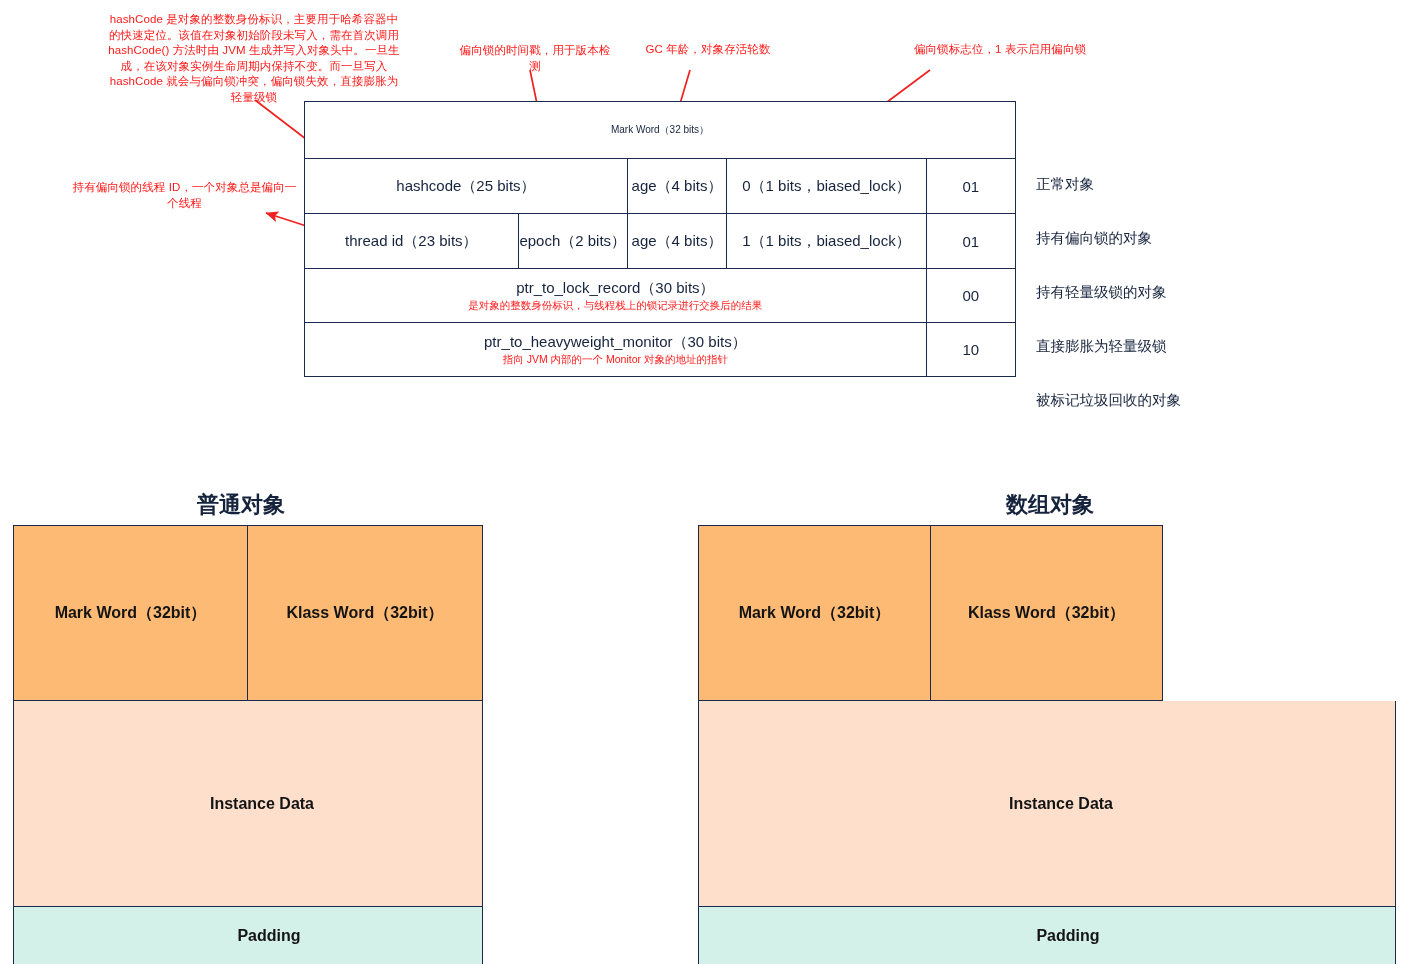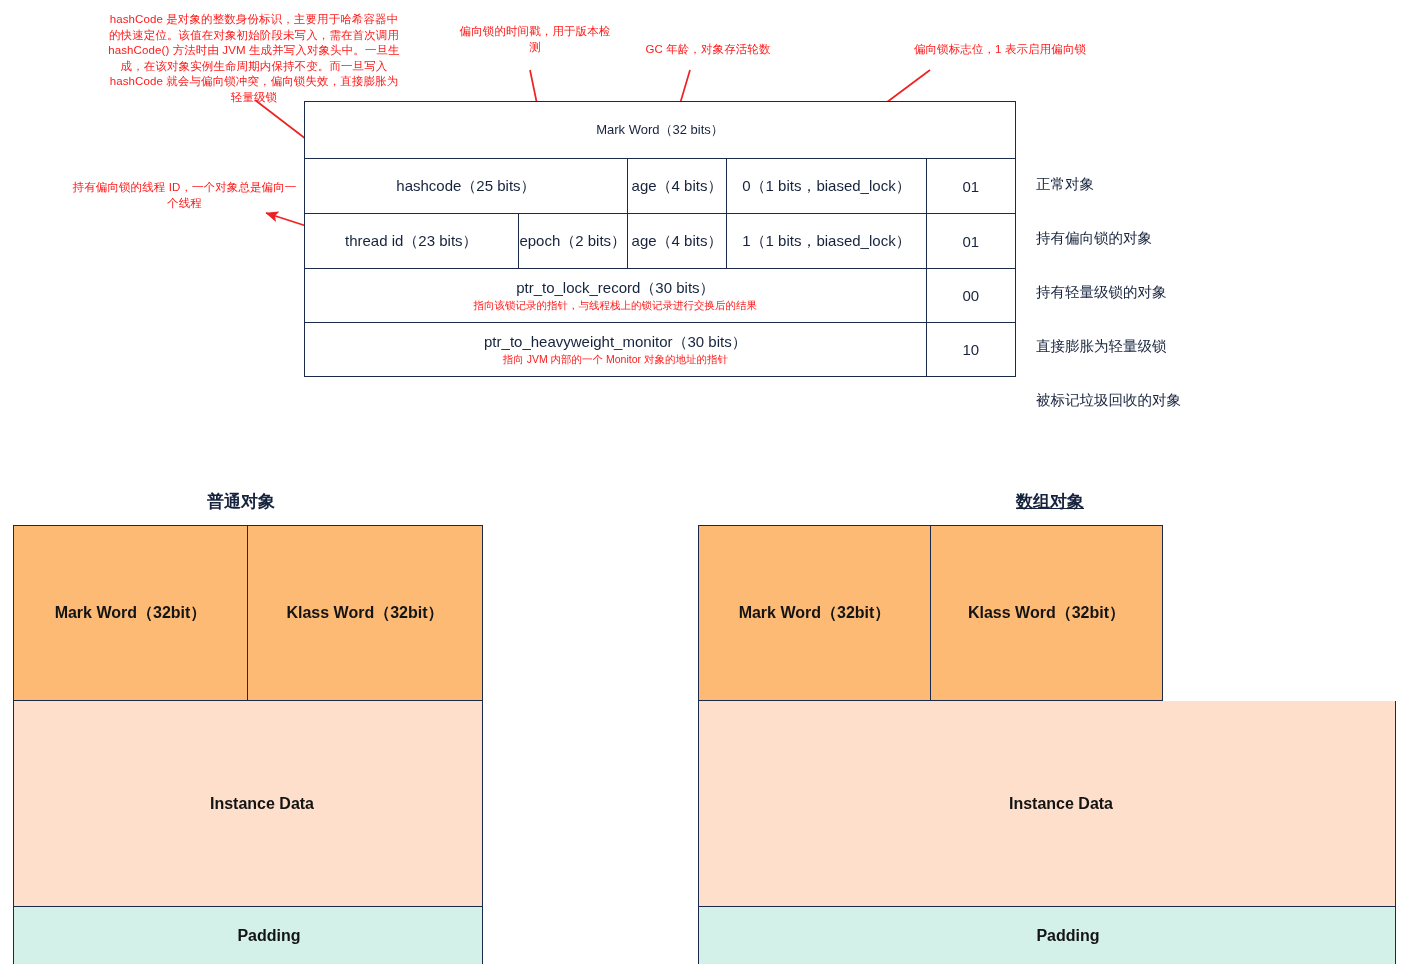--- a/index.html
+++ b/index.html
@@ -17,21 +17,21 @@
     position:absolute;
     color:#ff1a1a;
     font-size:11.5px;
     line-height:15.5px;
     text-align:center;
     font-family:"Liberation Sans","DejaVu Sans",sans-serif;
     white-space:pre-line;
     letter-spacing:0.1px;
   }
   #anno-hashcode{left:104px;top:12px;width:300px;}
-  #anno-epoch{left:455px;top:24px;width:160px;}
+  #anno-epoch{left:455px;top:43px;width:160px;}
   #anno-gc{left:628px;top:42px;width:160px;}
   #anno-biased{left:880px;top:42px;width:240px;}
   #anno-threadid{left:72px;top:180px;width:225px;}
 
   svg.arrows{position:absolute;left:0;top:0;width:1420px;height:964px;pointer-events:none;}
 
   
   .mw-table{
     position:absolute;left:304px;top:101px;
     width:712px;
@@ -41,21 +41,21 @@
   .mw-table td{
     border:1px solid #1b2a4a;
     font-family:"Liberation Sans","DejaVu Sans",sans-serif;
     font-size:15px;
     color:#16233d;
     text-align:center;
     vertical-align:middle;
     padding:0;
     background:#ffffff;
   }
-  .row-head td{height:56px;font-size:13px;}
+  .row-head td{height:56px;font-size:10px;}
   .row-std td,.row-biased td{height:54px;}
   .row-lock td,.row-heavy td{height:53px;}
   .row-gc td{height:53px;}
   .cellmain{line-height:1.25;}
   .sub-red{
     display:block;
     color:#ff1a1a;
     font-size:10.5px;
     line-height:13px;
     margin-top:1px;
@@ -72,27 +72,27 @@
   }
   #tl0{top:175px;}
   #tl1{top:229px;}
   #tl2{top:283px;}
   #tl3{top:337px;}
   #tl4{top:391px;}
 
   
   .obj-title{
     position:absolute;
-    font-size:17px;
+    font-size:22px;
     font-weight:bold;
     color:#16233d;
     text-align:center;
   }
   #title-plain{left:143px;top:490px;width:196px;}
-  #title-array{left:952px;top:490px;width:196px;text-decoration:underline;}
+  #title-array{left:952px;top:490px;width:196px;}
 
   .obj-block{position:absolute;}
   .hdr-row{display:flex;}
   .cell{
     border:1px solid #1b2a4a;
     box-sizing:border-box;
     display:flex;
     align-items:center;
     justify-content:center;
     font-size:16px;
@@ -164,21 +164,21 @@
     <tr class="row-biased">
       <td style="width:212px">thread id（23 bits）</td>
       <td style="width:108px">epoch（2 bits）</td>
       <td>age（4 bits）</td>
       <td>1（1 bits，biased_lock）</td>
       <td>01</td>
     </tr>
     <tr class="row-lock">
       <td colspan="4">
         <span class="cellmain">ptr_to_lock_record（30 bits）</span>
-        <span class="sub-red">指向该锁记录的指针，与线程栈上的锁记录进行交换后的结果</span>
+        <span class="sub-red">是对象的整数身份标识，与线程栈上的锁记录进行交换后的结果</span>
       </td>
       <td>00</td>
     </tr>
     <tr class="row-heavy">
       <td colspan="4">
         <span class="cellmain">ptr_to_heavyweight_monitor（30 bits）</span>
         <span class="sub-red">指向 JVM 内部的一个 Monitor 对象的地址的指针</span>
       </td>
       <td>10</td>
     </tr>

